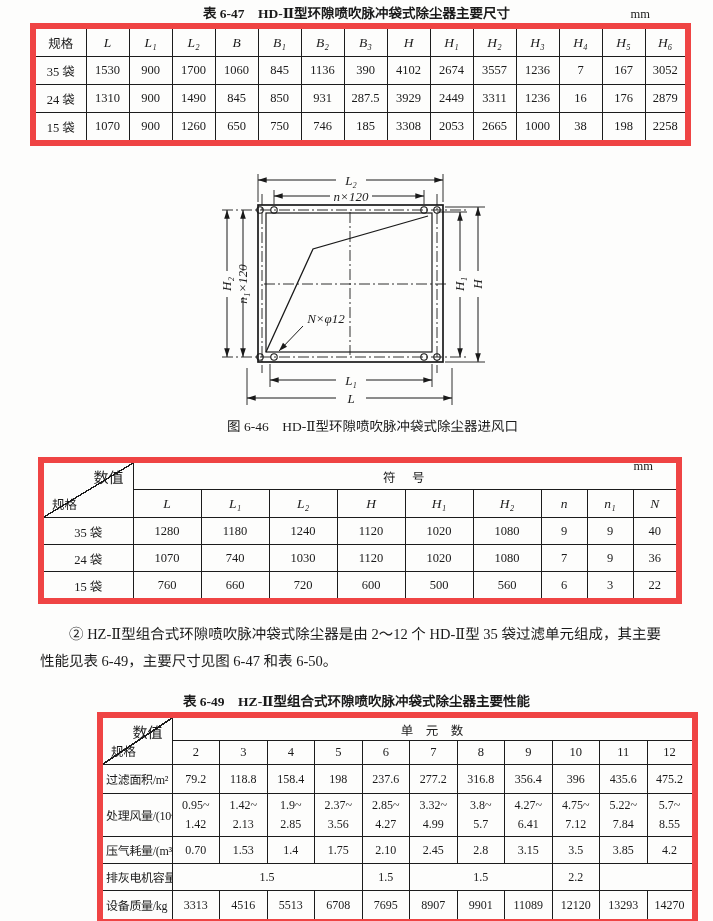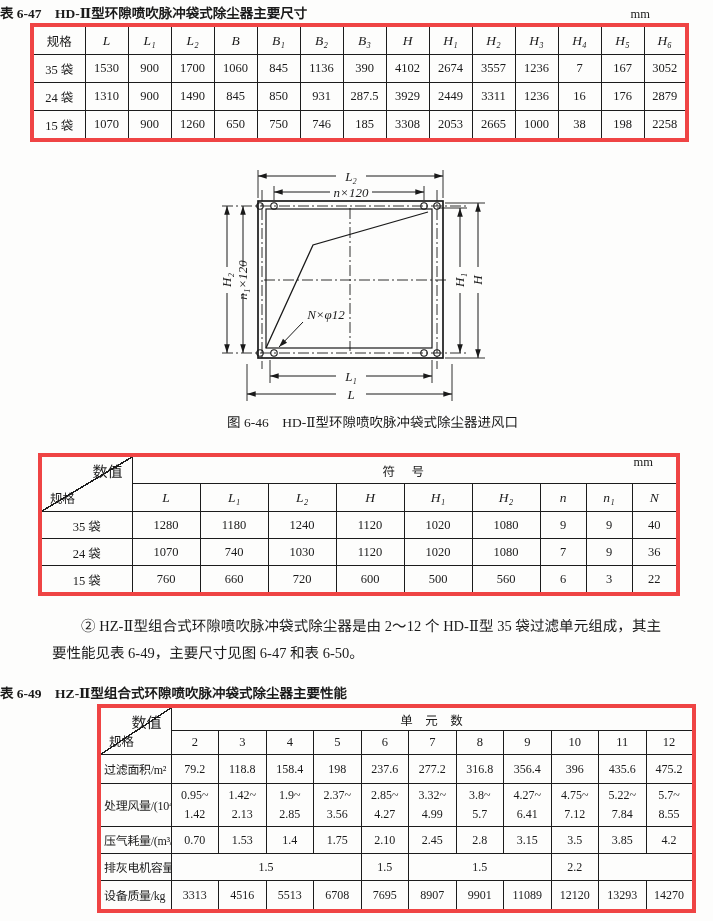--- a/index.html
+++ b/index.html
@@ -1,24 +1,24 @@
 <!DOCTYPE html>
 <html lang="zh-CN"><head>
 <meta charset="utf-8">
 <style>
   html,body{margin:0;padding:0;}
   body{
     width:713px;height:921px;overflow:hidden;background:#fdfdfc;color:#1a1a1a;
     font-family:"Liberation Serif","DejaVu Serif",serif;
   }
   
-  .tbl-title{position:relative;font-weight:bold;font-size:13.5px;line-height:17px;}
+  .tbl-title{position:relative;text-align:center;font-weight:bold;font-size:13.5px;line-height:17px;}
   .tbl-title .unit{position:absolute;top:1px;font-weight:normal;font-size:12.5px;margin-left:37px;}
   
-  table{border-collapse:collapse;table-layout:fixed;border:4px solid #ef4444;}
+  table{border-collapse:collapse;table-layout:fixed;border:6px solid #ef4444;}
   th,td{border:1px solid #1c1c1c;text-align:center;vertical-align:middle;font-weight:normal;padding:0;
         font-size:12.5px;overflow:hidden;}
   th.sym{font-style:italic;font-size:13.5px;}
   th.spec{font-size:12.5px;}
   
   th.corner{position:relative;
     background:linear-gradient(to bottom right,
       transparent calc(50% - 0.7px),#1c1c1c calc(50% - 0.7px),
       #1c1c1c calc(50% + 0.7px),transparent calc(50% + 0.7px));}
   th.corner .c-top{position:absolute;top:3px;right:9px;font-size:15px;}
@@ -30,21 +30,21 @@
   .figure{position:relative;height:252px;margin-top:14px;}
   .figure svg{position:absolute;left:0;top:0;}
   .fig-caption{text-align:center;font-size:13.5px;margin-top:3px;padding-left:32px;}
   
   #t48{width:638px;margin:3px 0 0 38px;}
   #t48 tr:nth-child(1) th{height:26px;}
   #t48 tr:nth-child(2) th{height:27px;}
   #t48 tr:nth-child(n+3) th,#t48 tr:nth-child(n+3) td{height:26px;}
   #t48 .span-h{letter-spacing:2px;}
   
-  .para{margin:17px 52px 0 52px;font-size:14.5px;line-height:27px;text-align:justify;text-indent:2em;}
+  .para{margin:17px 52px 0 40px;font-size:14.5px;line-height:27px;text-align:justify;text-indent:2em;}
   
   #t49{width:594px;margin:2px 0 0 97px;}
   #t49 tr:nth-child(1) th{height:22px;}
   #t49 tr:nth-child(2) th{height:23px;}
   #t49 tr:nth-child(3) td,#t49 tr:nth-child(3) th{height:28px;}
   #t49 tr:nth-child(4) td,#t49 tr:nth-child(4) th{height:42px;}
   #t49 tr:nth-child(5) td,#t49 tr:nth-child(5) th{height:26px;}
   #t49 tr:nth-child(6) td,#t49 tr:nth-child(6) th{height:26px;}
   #t49 tr:nth-child(7) td,#t49 tr:nth-child(7) th{height:28px;}
   #t49 td{font-size:12px;}

